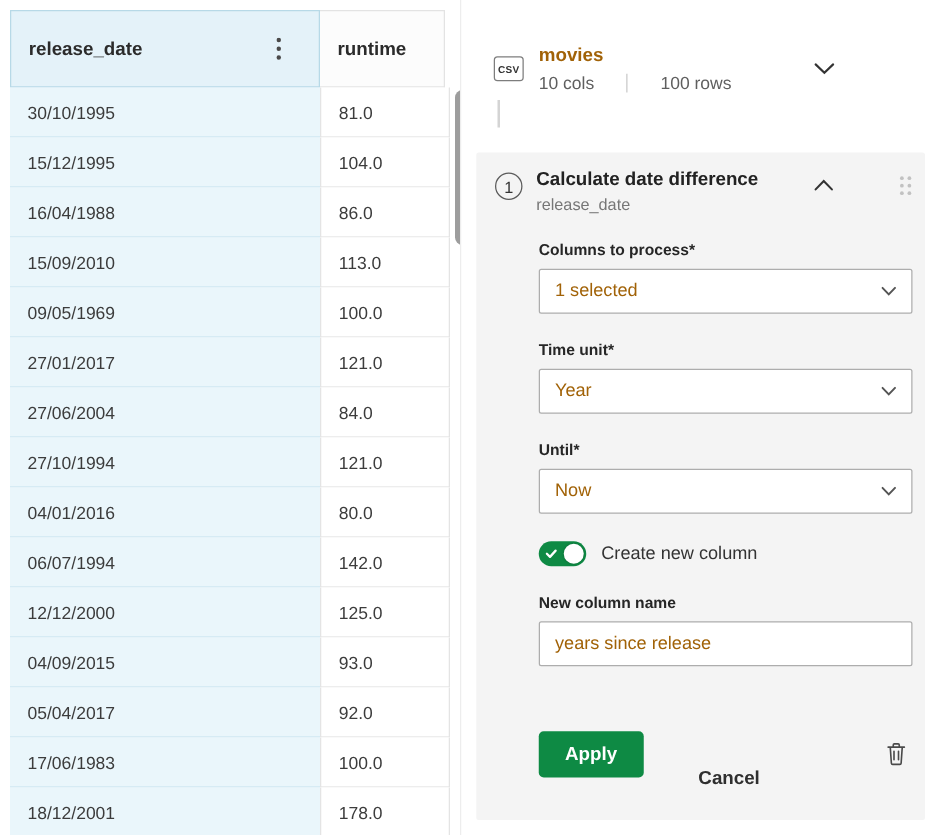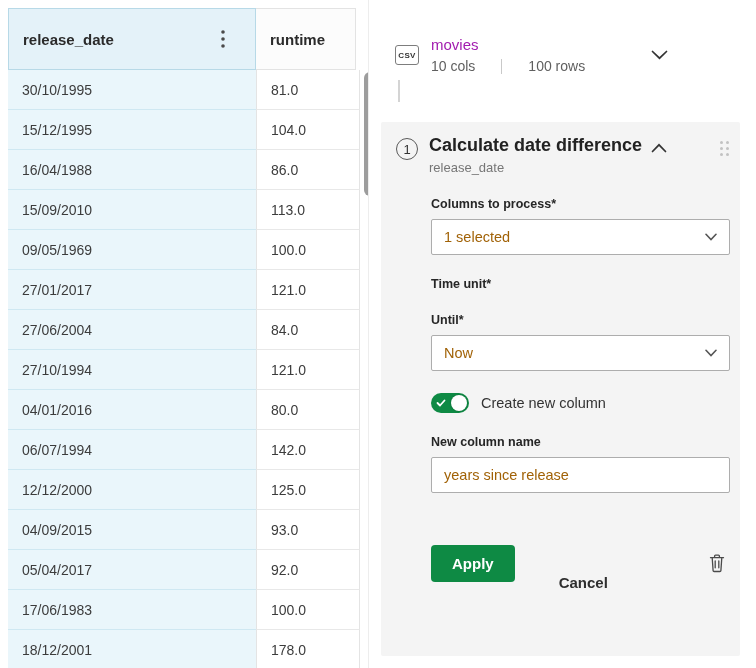--- a/index.html
+++ b/index.html
@@ -26,32 +26,32 @@
   .date-cell { width:248px; background:#eaf6fb; border-bottom:1px solid #cfe8f2; }
   .runtime-cell { width:104px; background:#fff; border-left:1px solid #e4e4e4; border-right:1px solid #e4e4e4; border-bottom:1px solid #e8e8e8; }
   .scroll-thumb { position:absolute; left:364px; top:72px; width:12px; height:124px; border-radius:6px; background:#9d9d9d; }
 
   
   .side-pane { position:absolute; left:368px; top:0; width:378px; height:668px; background:#fff; border-left:1px solid #ededed; }
 
   .ds-header { display:flex; align-items:center; padding:36px 78px 0 26px; }
   .csv-badge { width:24px; height:20px; border:1px solid #7d7d7d; border-radius:3px; display:flex; align-items:center; justify-content:center; font-size:8px; font-weight:bold; letter-spacing:.3px; color:#333; background:#fff; flex:0 0 auto; }
   .ds-info { margin-left:12px; }
-  .ds-name { font-size:15px; font-weight:normal; color:#a21caf; }
+  .ds-name { font-size:15px; font-weight:bold; color:#a16207; }
   .ds-meta { display:flex; align-items:flex-end; margin-top:5px; font-size:14px; color:#5f5f5f;gap:16px; }
   .meta-div { width:1px; height:15px; background:#c9c9c9; margin:0 10px; }
   .ds-chevron { margin-left:auto; cursor:pointer; display:flex; }
   .connector { position:absolute; left:29px; top:80px; width:2px; height:22px; background:#d4d4d4; }
 
   
   .card { position:absolute; left:12px; right:6px; top:122px; bottom:12px; background:#f4f4f4; border-radius:2px; padding:13px 10px 18px 15px; }
   .card-header { display:flex; align-items:flex-start; }
   .step-circle { width:22px; height:22px; border:1px solid #5a5a5a; border-radius:50%; display:flex; align-items:center; justify-content:center; font-size:13px; color:#333; margin-top:3px; flex:0 0 auto; }
   .step-titles { margin-left:11px; }
-  .step-title { font-size:18px; font-weight:bold; color:#222; }
+  .step-title { font-size:15px; font-weight:bold; color:#222; }
   .step-subtitle { font-size:13px; color:#767676; margin-top:4px; }
   .collapse-chevron { margin-left:auto; margin-top:8px; cursor:pointer; display:flex; }
   .drag-handle { margin-left:52px; margin-top:5px; cursor:grab; display:flex; }
 
   .form { margin-left:35px; margin-top:22px; }
   .field { margin-bottom:22px; }
   .field-label { font-size:12.5px; font-weight:bold; color:#262626; margin-bottom:8px; }
   .select { display:flex; align-items:center; justify-content:space-between; height:36px; padding:0 12px; border:1px solid #adadad; border-radius:2px; background:#fff; font-size:14.5px; color:#a16207; cursor:pointer; }
   .text-input { width:100%; height:36px; border:1px solid #adadad; border-radius:2px; padding:0 12px; font-size:14.5px; color:#a16207; background:#fff; font-family:inherit; }
 
@@ -205,20 +205,26 @@
           <div class="select">
             <span>1 selected</span>
             <svg width="12" height="8" viewBox="0 0 12 8">
                 <path d="M1 1.3 L6 6.5 L11 1.3" stroke="#555" stroke-width="1.6" fill="none" stroke-linecap="round"></path>
               </svg>
           </div>
         </div>
 
         <div class="field">
           <div class="field-label">Time unit*</div>
+          <div class="select">
+            <span>Year</span>
+            <svg width="12" height="8" viewBox="0 0 12 8">
+                <path d="M1 1.3 L6 6.5 L11 1.3" stroke="#555" stroke-width="1.6" fill="none" stroke-linecap="round"></path>
+              </svg>
+          </div>
         </div>
 
         <div class="field">
           <div class="field-label">Until*</div>
           <div class="select">
             <span>Now</span>
             <svg width="12" height="8" viewBox="0 0 12 8">
                 <path d="M1 1.3 L6 6.5 L11 1.3" stroke="#555" stroke-width="1.6" fill="none" stroke-linecap="round"></path>
               </svg>
           </div>

